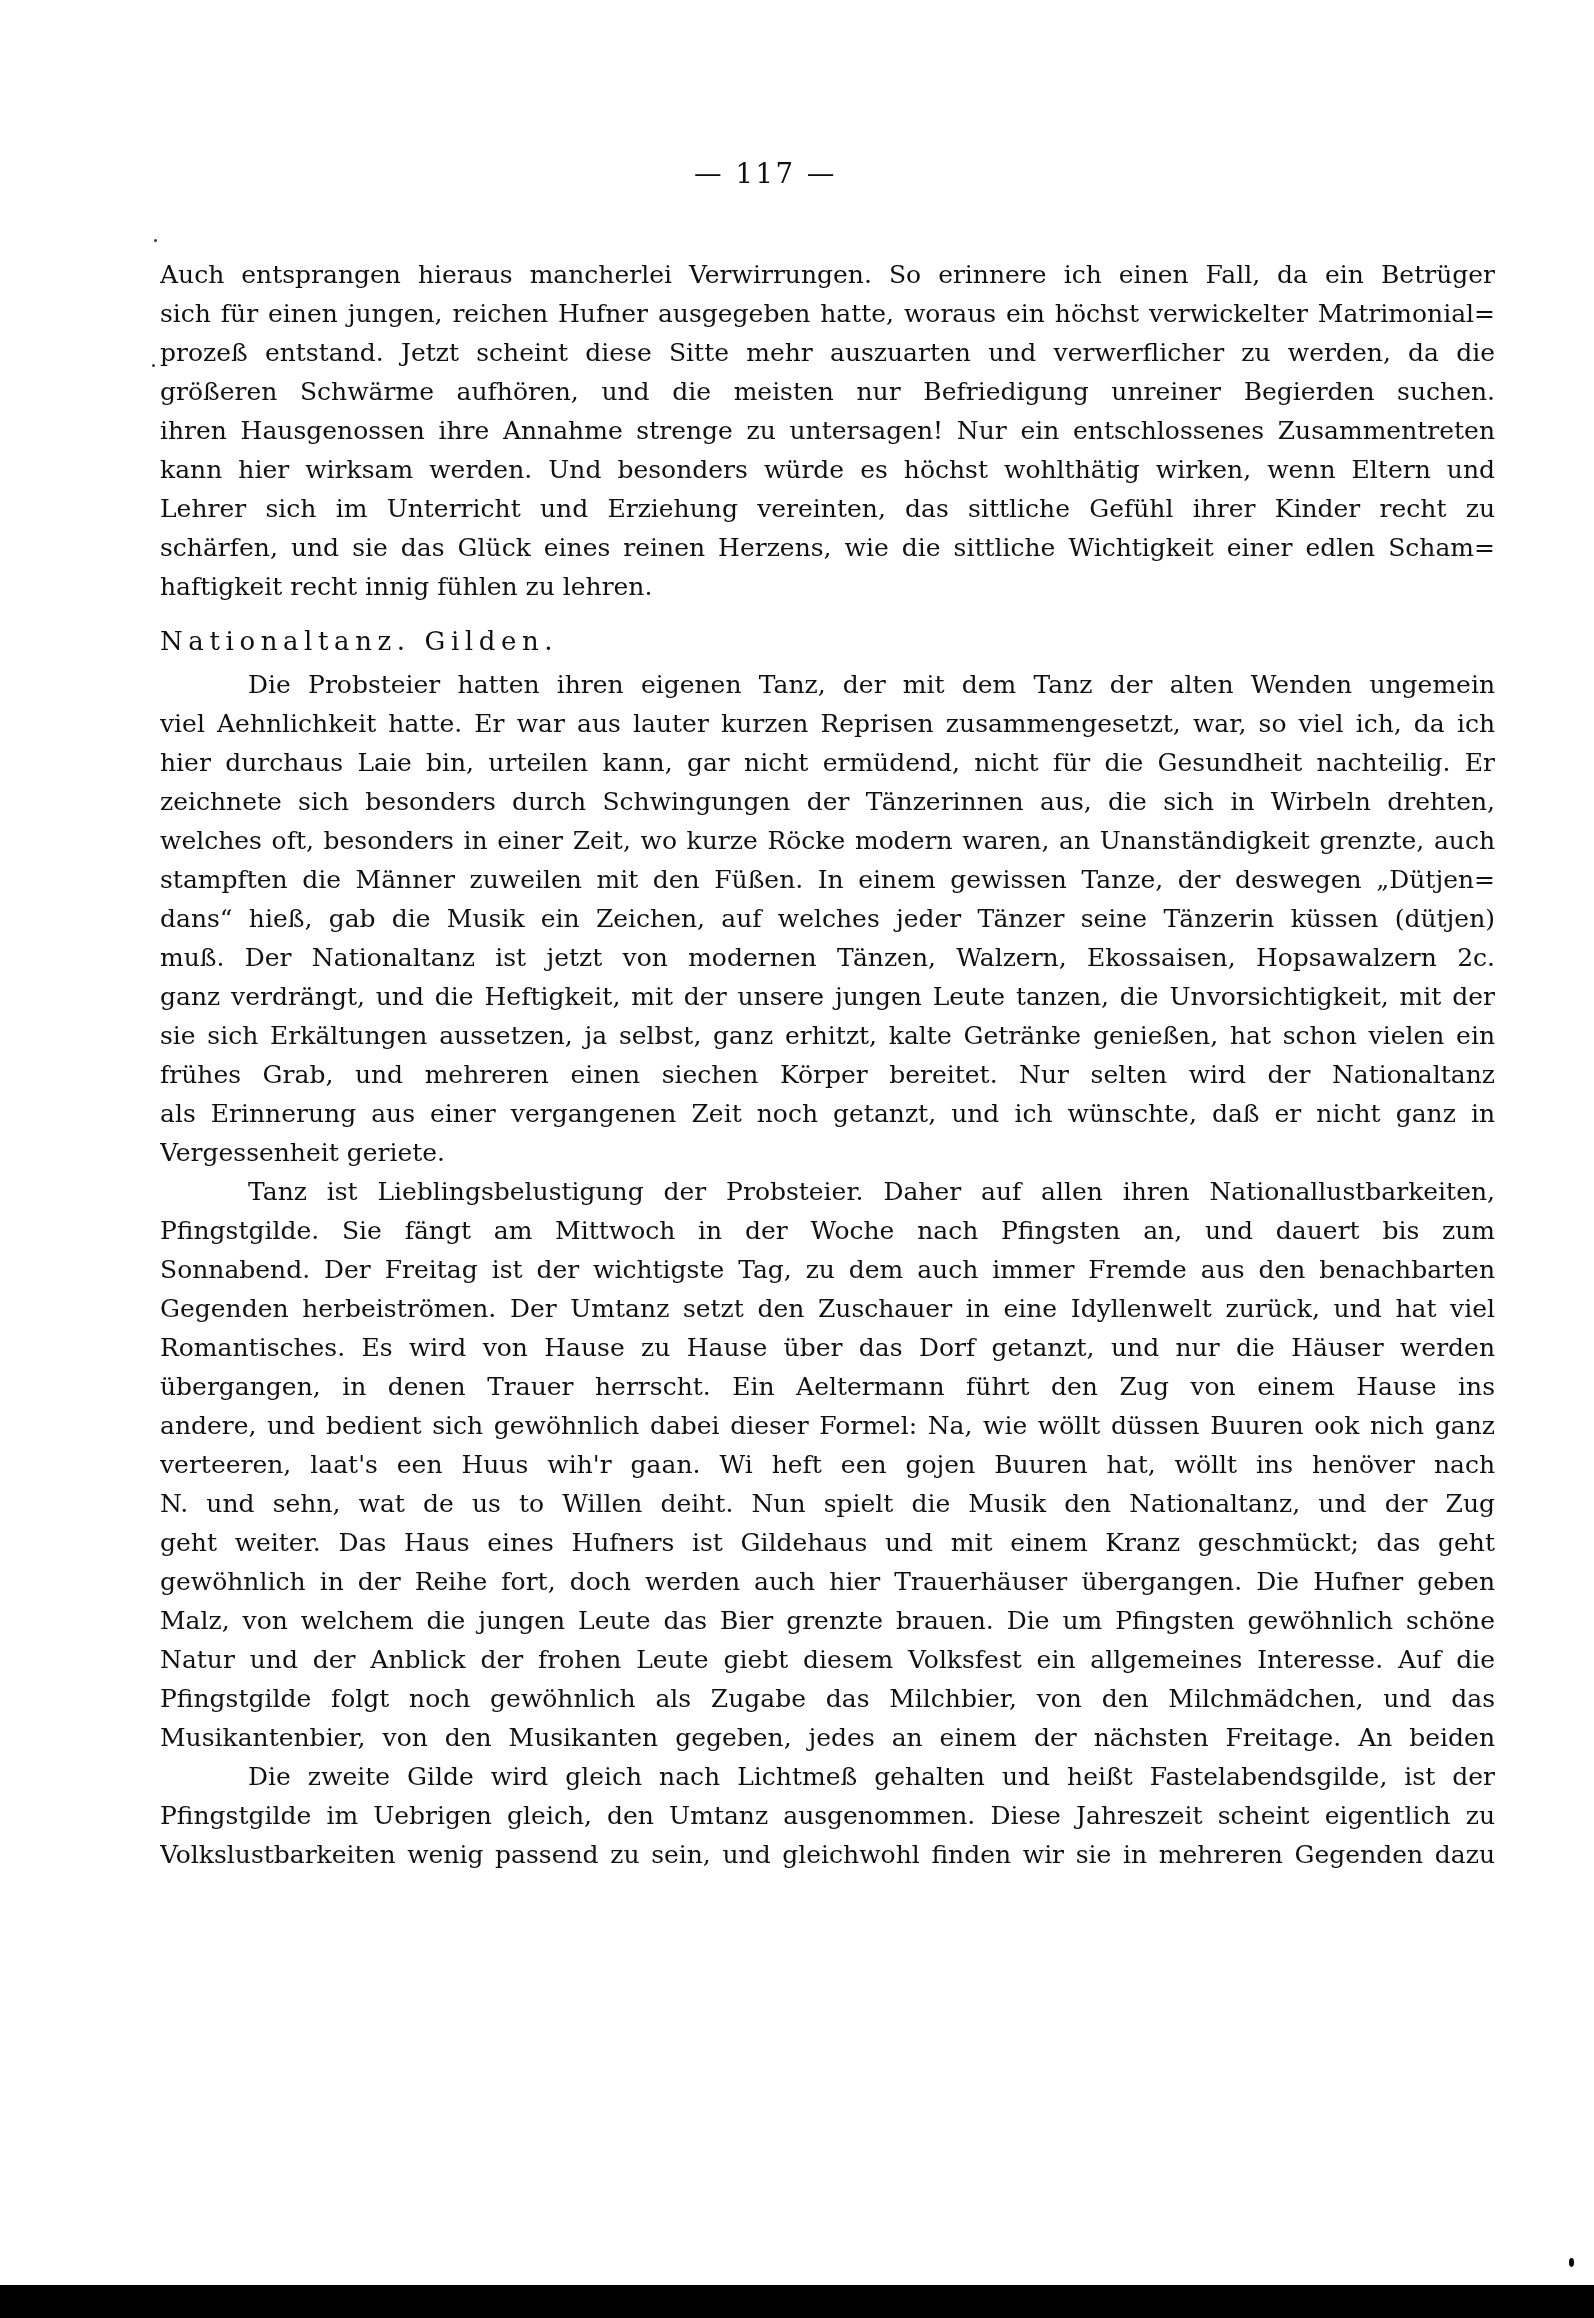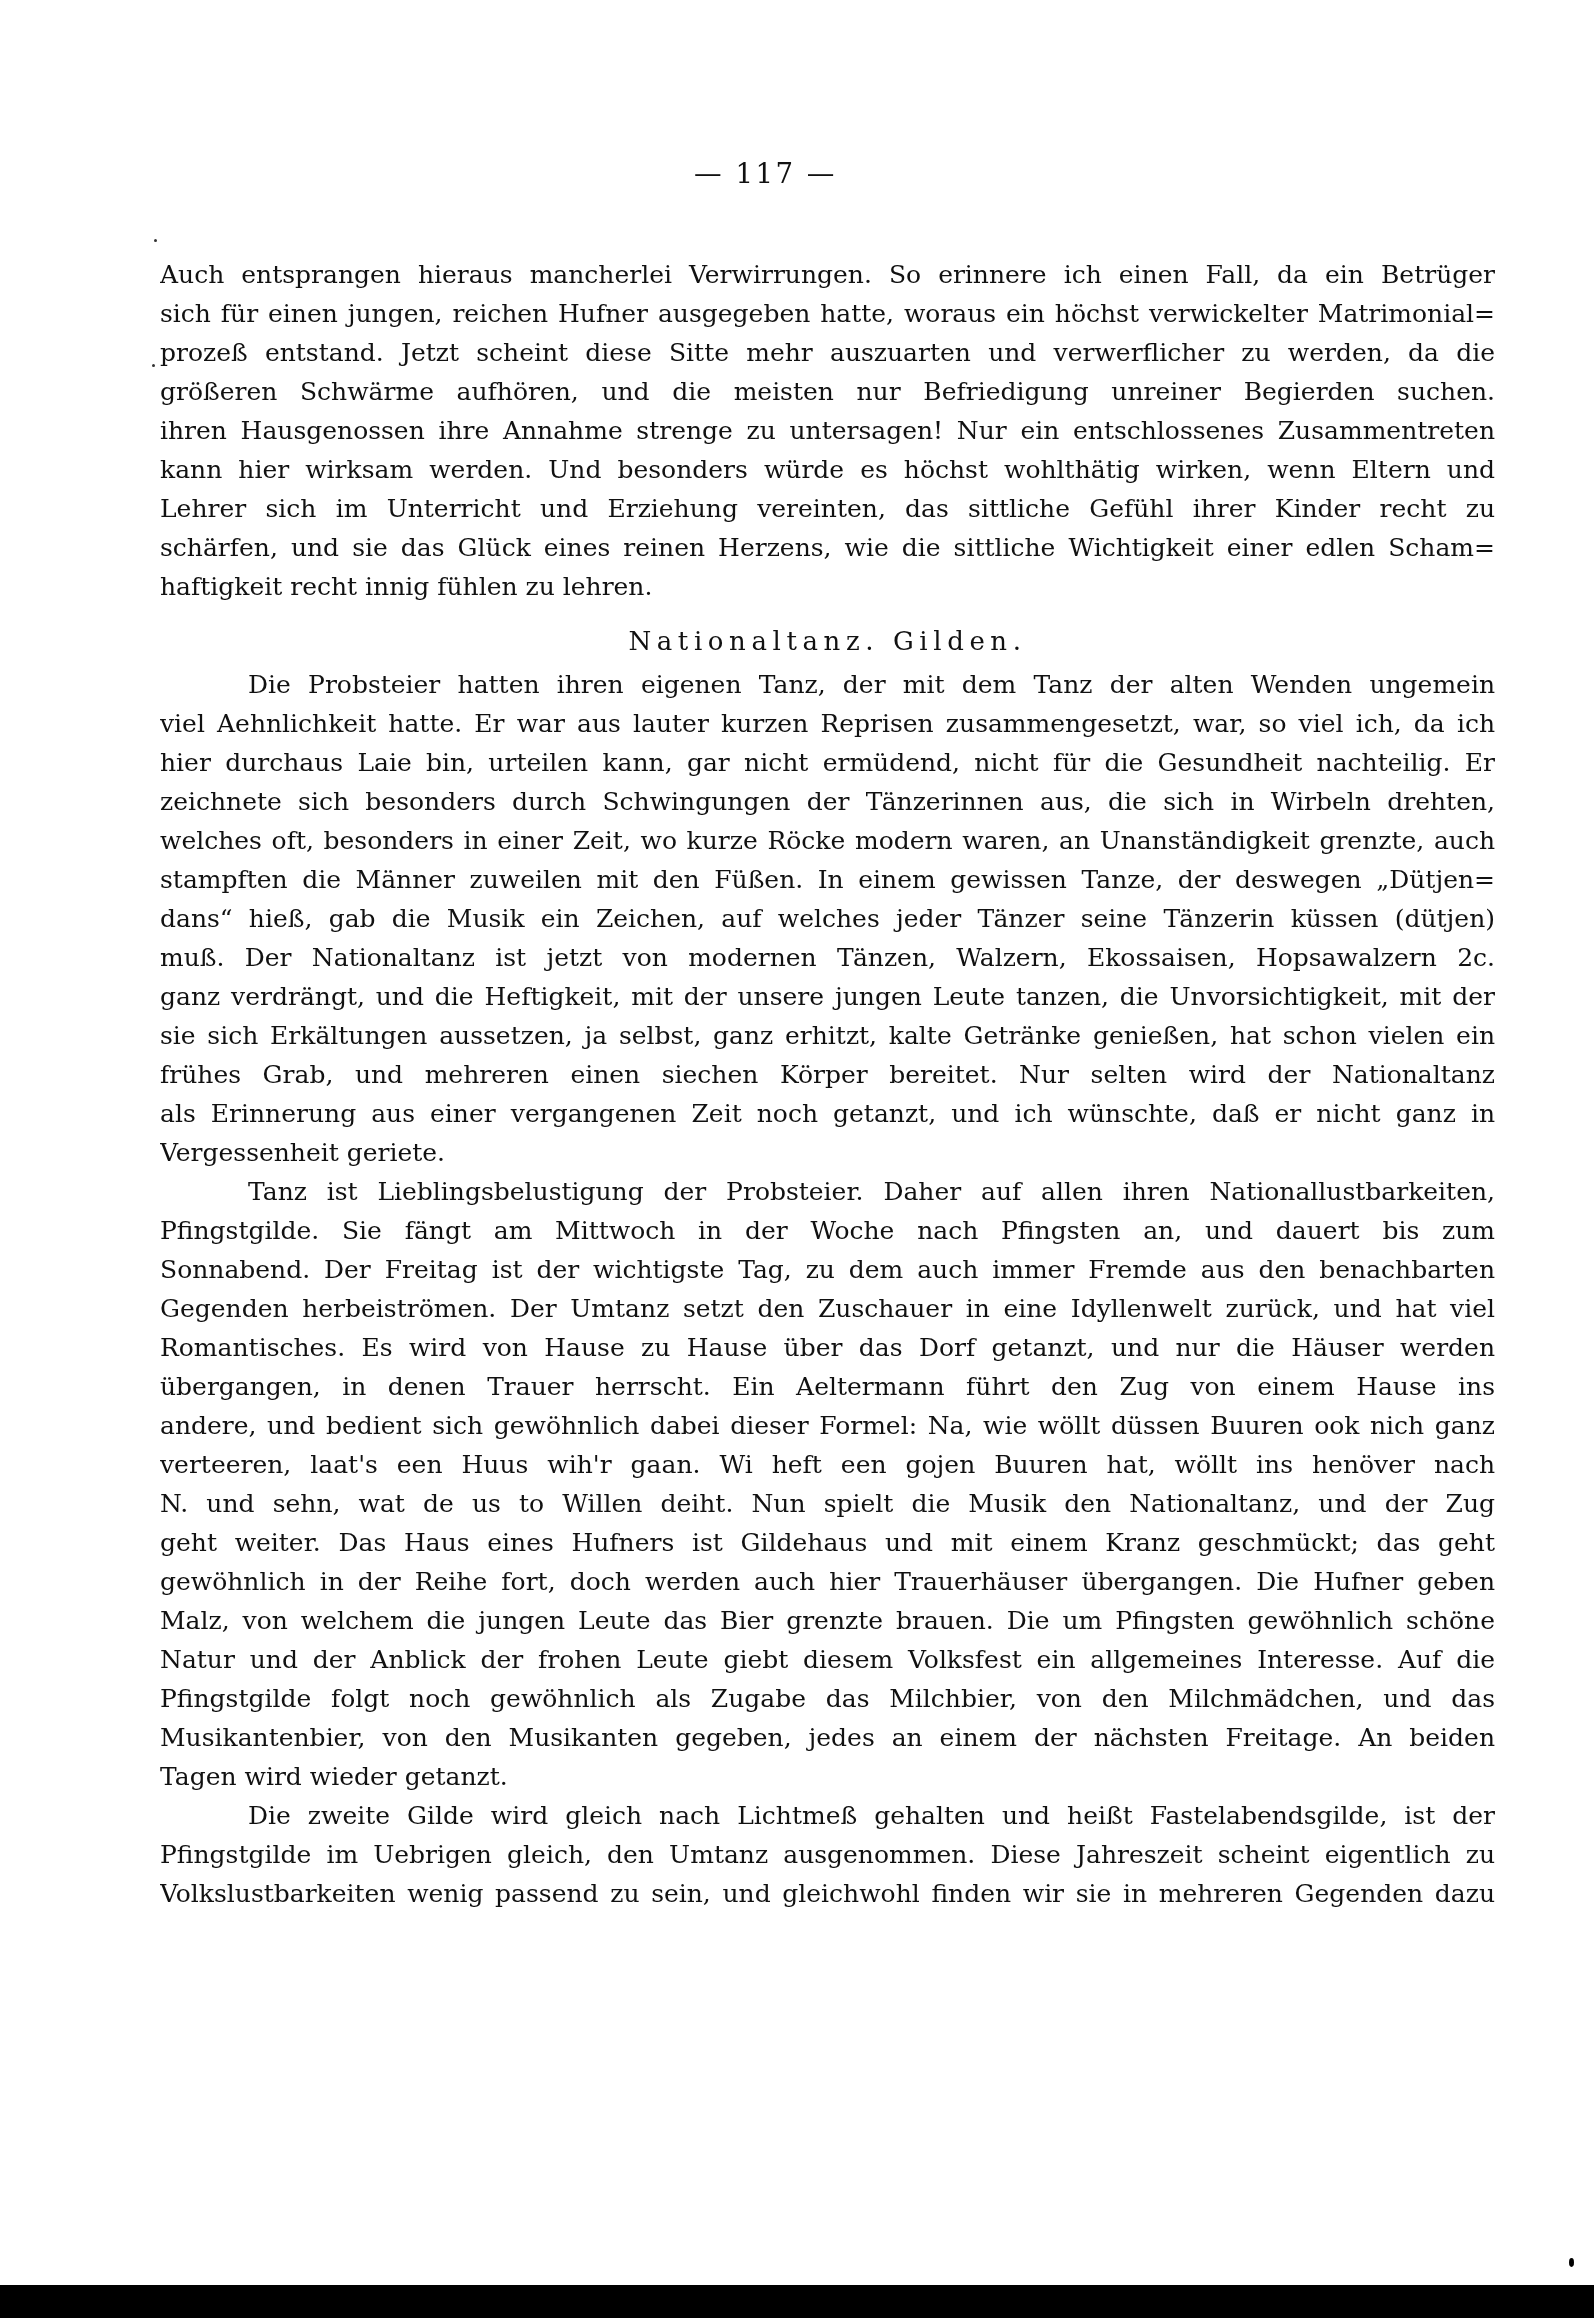--- a/index.html
+++ b/index.html
@@ -5,21 +5,21 @@
   html,body{margin:0;padding:0;background:#fff;}
   body{width:1595px;height:2319px;position:relative;overflow:hidden;
        font-family:"DejaVu Serif","Liberation Serif",serif;color:#111;}
   .page-number{position:absolute;top:157px;left:0;width:1531px;text-align:center;
        font-size:27.6px;letter-spacing:2.5px;}
   .text-block{position:absolute;left:160px;width:1335px;}
   .line{height:39px;line-height:39px;font-size:25px;white-space:nowrap;
         text-align:justify;text-align-last:justify;overflow:hidden;}
   .line.last{text-align-last:left;}
   .line.indent{padding-left:88px;}
-  .heading{height:48px;line-height:48px;font-size:26px;text-align:center;letter-spacing:5.6px;}
+  .heading{height:48px;line-height:48px;font-size:26px;letter-spacing:5.6px;}
   .block-1{top:207px;margin-top:48px;}
   .block-2{top:617px;}
   .bottom-bar{position:absolute;left:0;top:2285px;width:1595px;height:34px;background:#000;}
   .speck{position:absolute;left:1569px;top:2258px;width:5px;height:8.8px;border-radius:50%;background:#000;}
   .margin-mark{position:absolute;width:3.1px;height:3.1px;background:#333;border-radius:50%;}
 </style>
 </head>
 <body>
 
 <div class="page-number">— 117 —</div>
@@ -64,21 +64,20 @@
     <div class="line">übergangen, in denen Trauer herrscht. Ein Aeltermann führt den Zug von einem Hause ins</div>
     <div class="line">andere, und bedient sich gewöhnlich dabei dieser Formel: Na, wie wöllt düssen Buuren ook nich ganz</div>
     <div class="line">verteeren, laat's een Huus wih'r gaan. Wi heft een gojen Buuren hat, wöllt ins henöver nach</div>
     <div class="line">N. und sehn, wat de us to Willen deiht. Nun spielt die Musik den Nationaltanz, und der Zug</div>
     <div class="line">geht weiter. Das Haus eines Hufners ist Gildehaus und mit einem Kranz geschmückt; das geht</div>
     <div class="line">gewöhnlich in der Reihe fort, doch werden auch hier Trauerhäuser übergangen. Die Hufner geben</div>
     <div class="line">Malz, von welchem die jungen Leute das Bier grenzte brauen. Die um Pfingsten gewöhnlich schöne</div>
     <div class="line">Natur und der Anblick der frohen Leute giebt diesem Volksfest ein allgemeines Interesse. Auf die</div>
     <div class="line">Pfingstgilde folgt noch gewöhnlich als Zugabe das Milchbier, von den Milchmädchen, und das</div>
     <div class="line">Musikantenbier, von den Musikanten gegeben, jedes an einem der nächsten Freitage. An beiden</div>
-    <div class="line last">Tagen wird wieder getanzt.</div>
   </div>
 
   <div>
     <div class="line indent">Die zweite Gilde wird gleich nach Lichtmeß gehalten und heißt Fastelabendsgilde, ist der</div>
     <div class="line">Pfingstgilde im Uebrigen gleich, den Umtanz ausgenommen. Diese Jahreszeit scheint eigentlich zu</div>
     <div class="line">Volkslustbarkeiten wenig passend zu sein, und gleichwohl finden wir sie in mehreren Gegenden dazu</div>
   </div>
 </div>
 
 <div class="margin-mark" style="left:154px;top:239px;"></div>

